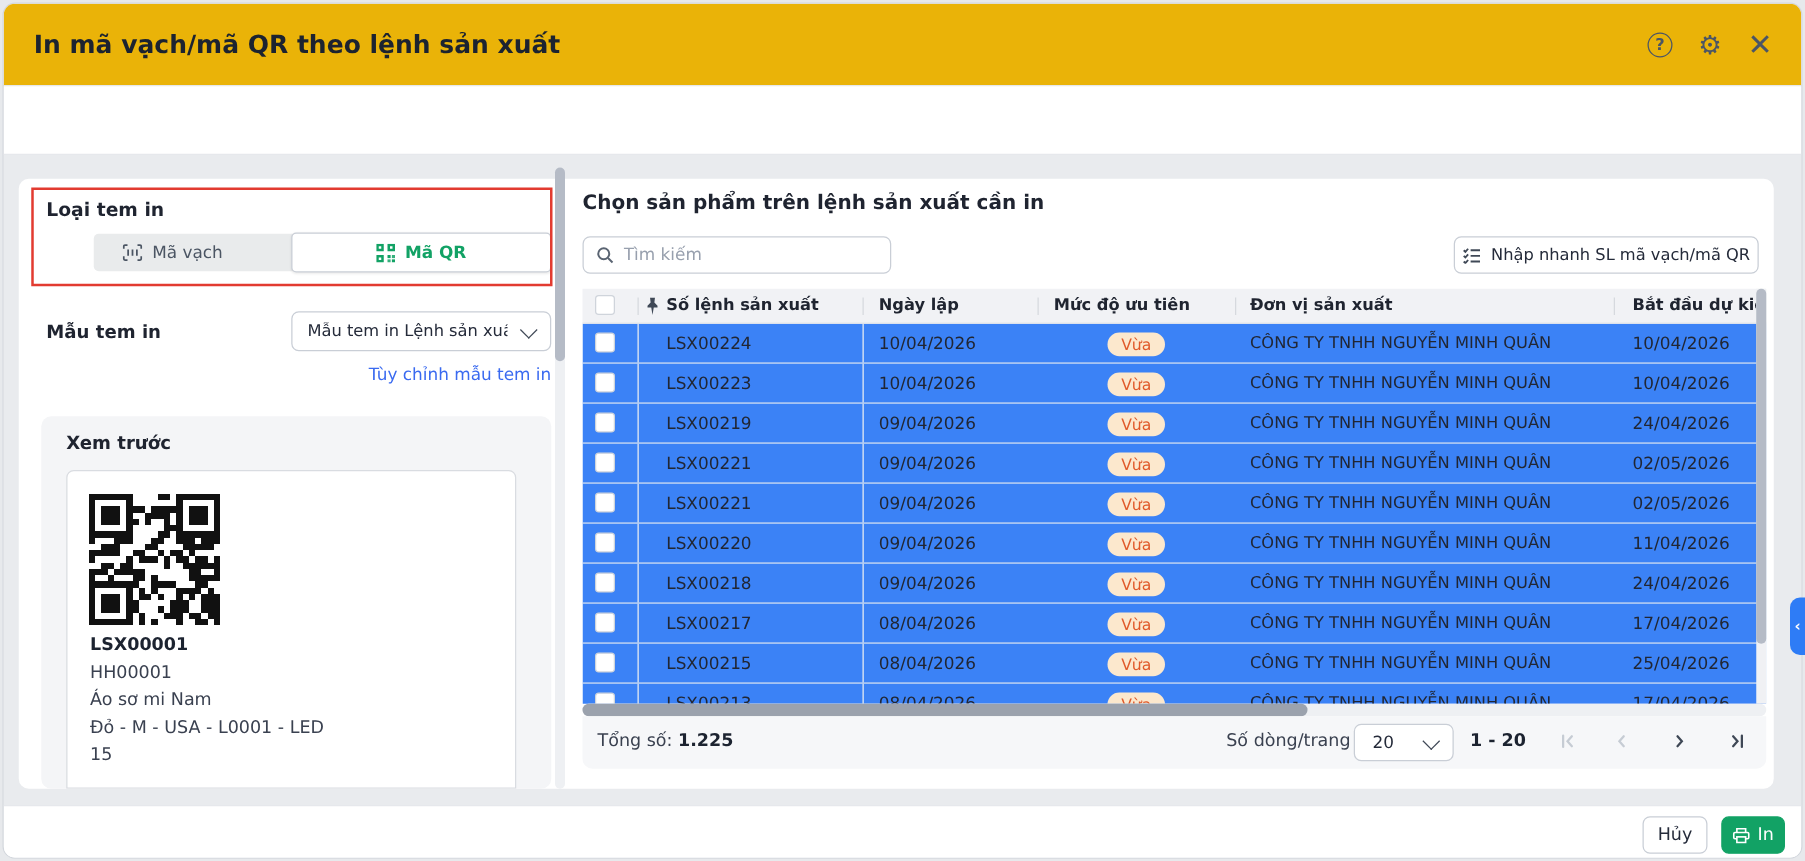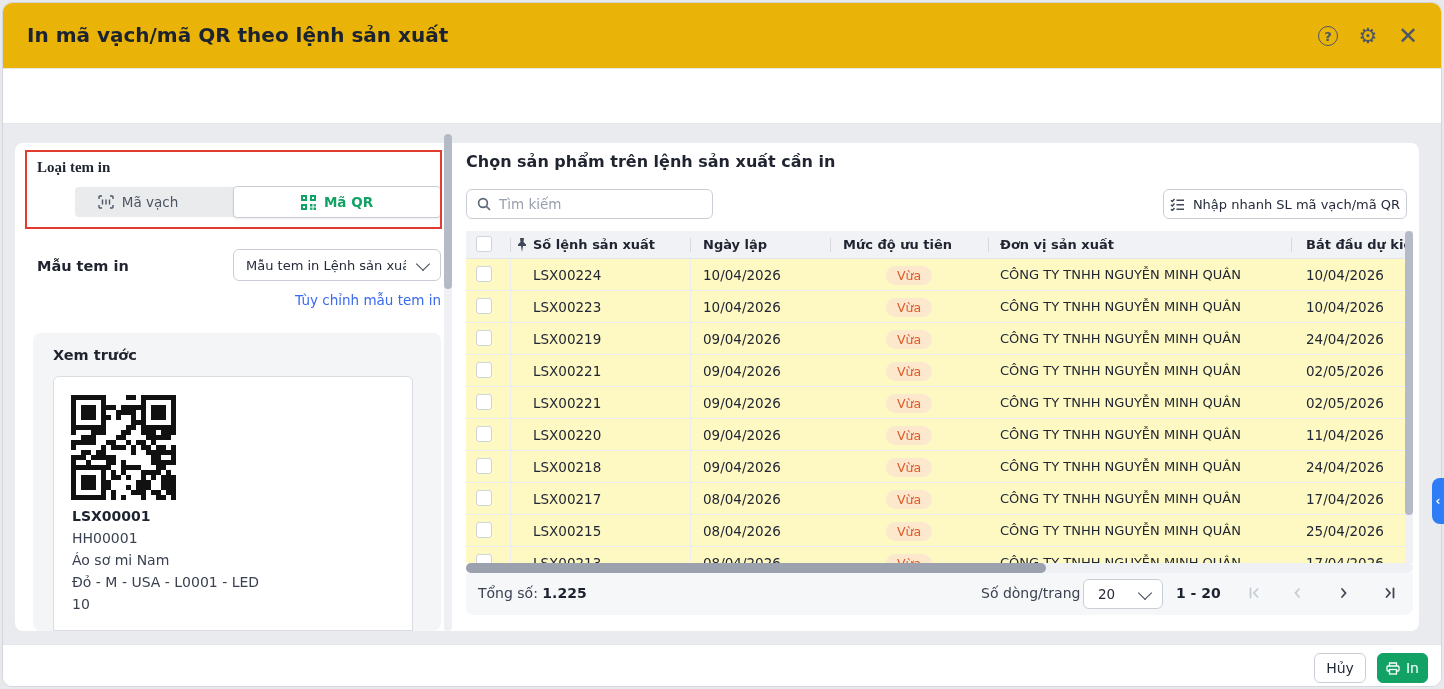--- a/index.html
+++ b/index.html
@@ -26,21 +26,21 @@
   .radio-opt.checked .radio-circ { border-color:#12a265; }
   .radio-opt.checked .radio-circ::after { content:""; position:absolute; left:3.5px; top:3.5px; width:8px; height:8px; border-radius:50%; background:#12a265; }
   .radio-lbl { font-size:14px; color:#252b3a; }
 
   
   .body-area { position:absolute; left:0; top:121px; width:100%; height:520px; background:#e9ebee; }
   .card { position:absolute; left:12px; top:19px; width:1404px; height:488px; background:#fff; border-radius:8px; }
 
   
   .anno-2 { position:absolute; left:10px; top:7px; width:417px; height:79px; border:2px solid #e23b30; z-index:5; }
-  .lt-title { position:absolute; left:22px; top:16px; font-size:15px; font-weight:bold;font-family:Liberation Serif, serif; }
+  .lt-title { position:absolute; left:22px; top:16px; font-size:15px; font-weight:bold; }
   .seg-track { position:absolute; left:60px; top:44px; width:366px; height:30px; background:#e9ebec; border-radius:4px; }
   .seg-left { position:absolute; left:60px; top:44px; width:126px; height:30px; display:flex; align-items:center; justify-content:center; gap:8px; font-size:13.5px; color:#4b5563; cursor:pointer; }
   .seg-right { position:absolute; left:218px; top:43px; width:208px; height:32px; background:#fff; border:1px solid #c9ced6; border-radius:4px; box-shadow:0 1px 2px rgba(0,0,0,.08); display:flex; align-items:center; justify-content:center; gap:8px; font-size:13.5px; font-weight:600; color:#12a265; cursor:pointer; }
   .tmpl-lbl { position:absolute; left:22px; top:115px; font-size:14.5px; font-weight:bold; }
   .tmpl-select { position:absolute; left:218px; top:106px; width:208px; height:32px; border:1px solid #c9ced6; border-radius:6px; background:#fff; display:flex; align-items:center; cursor:pointer; }
   .tmpl-select span { font-size:13px; color:#252b3a; padding-left:12px; white-space:nowrap; overflow:hidden; max-width:172px; }
   .chev { width:10px; height:10px; border-right:1.8px solid #3f4856; border-bottom:1.8px solid #3f4856; transform:rotate(45deg); position:absolute; right:12px; top:9px; }
   .custom-link { position:absolute; left:0; top:149px; width:426px; text-align:right; font-size:13.5px; color:#3a6af0; cursor:pointer; }
   .preview-panel { position:absolute; left:18px; top:190px; width:408px; height:298px; background:#f4f5f7; border-radius:8px; overflow:hidden; }
   .preview-title { position:absolute; left:20px; top:14px; font-size:14.5px; font-weight:bold; }
@@ -57,21 +57,21 @@
   .search-box input { border:0; outline:0; font-family:inherit; font-size:13.5px; color:#252b3a; width:200px; background:transparent; }
   .search-box input::placeholder { color:#98a0ae; }
   .search-ic { margin:0 8px 0 10px; display:flex; }
   .quick-btn { position:absolute; left:1148px; top:46px; width:244px; height:30px; border:1px solid #c9ced6; border-radius:6px; background:#fff; display:flex; align-items:center; justify-content:center; gap:8px; font-size:13px; color:#252b3a; cursor:pointer; }
 
   .twrap { position:absolute; left:451px; top:88px; width:947px; height:384px; }
   .thead { position:absolute; left:0; top:0; width:947px; height:28px; background:#f1f2f5; border-bottom:1px solid #e3e5e9; font-size:13px; font-weight:600; color:#1f2430; }
   .thead .hcell { position:absolute; top:6px; white-space:nowrap; }
   .hsep { position:absolute; top:7px; width:1px; height:14px; background:#d6d9de; }
   .tbody { position:absolute; left:0; top:28px; width:947px; height:304px; overflow:hidden; }
-  .trow { position:relative; width:947px; height:32px; border-bottom:1px solid #ebedf0; background:#fef9c3; }
+  .trow { position:relative; width:947px; height:32px; border-bottom:1px solid #ebedf0; background:#3b82f6; }
   .trow .cell { position:absolute; top:8px; font-size:13.5px; color:#212633; white-space:nowrap; }
   .colline { position:absolute; top:0; width:1px; height:100%; background:#eceef1; }
   .cb { position:absolute; left:10px; top:7px; width:16px; height:16px; border:1px solid #cfd4db; border-radius:3px; background:#fff; cursor:pointer; }
   .order-link { color:#3c6cf0; cursor:pointer; }
   .badge { position:absolute; left:364px; width:158px; top:6px; text-align:center; }
   .badge span { display:inline-block; background:#fce8cd; color:#e05a2b; font-size:12.5px; padding:2px 11px; border-radius:11px; }
   .vscroll { position:absolute; left:939px; top:0; width:8px; height:332px; background:#f0f1f4; }
   .vthumb { position:absolute; left:0; top:0; width:8px; height:284px; background:#b5bbc6; border-radius:4px; cursor:pointer; }
   .hscroll { position:absolute; left:0; top:332px; width:947px; height:10px; background:#eef0f3; border-radius:5px; }
   .hthumb { position:absolute; left:0; top:0; width:580px; height:10px; background:#9ba2ad; border-radius:5px; cursor:pointer; }
@@ -419,21 +419,21 @@
                 <rect x="17" y="20" width="1" height="1" fill="#111"></rect>
                 <rect x="18" y="20" width="1" height="1" fill="#111"></rect>
                 <rect x="20" y="20" width="1" height="1" fill="#111"></rect>
               </svg>
           </div>
           <div class="pv-lines">
             <div class="pv-code">LSX00001</div>
             <div>HH00001</div>
             <div>Áo sơ mi Nam</div>
             <div>Đỏ - M - USA - L0001 - LED</div>
-            <div>10</div>
+            <div>15</div>
           </div>
         </div>
       </div>
       <div class="left-scroll">
           <div class="left-thumb"></div>
         </div>
 
       <div class="rp-title">Chọn sản phẩm trên lệnh sản xuất cần in</div>
       <div class="search-box">
         <span class="search-ic">

